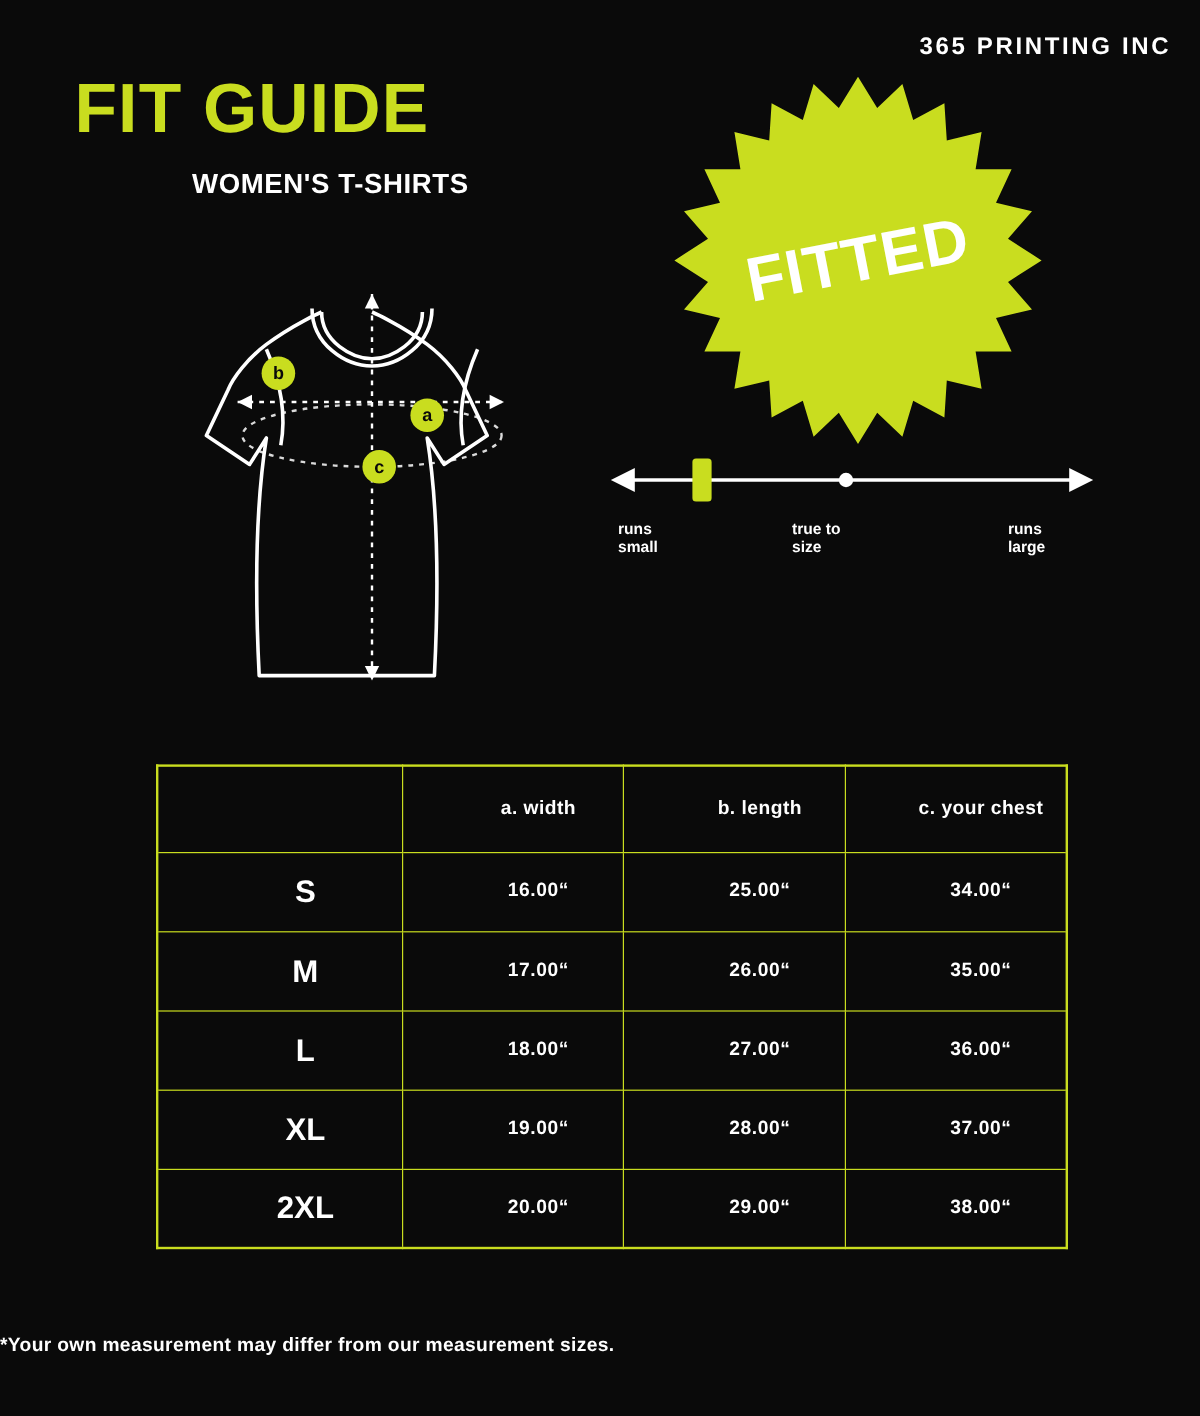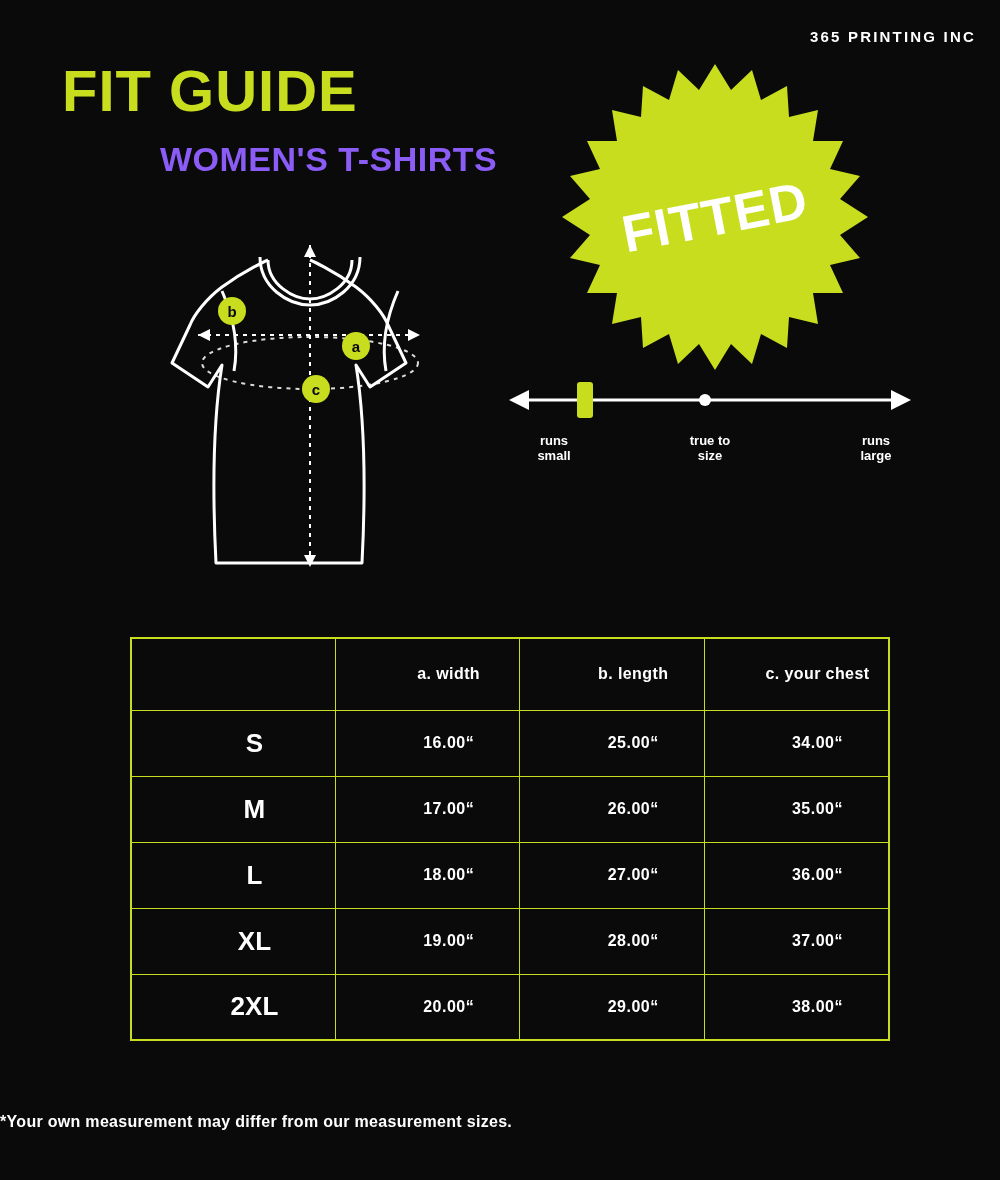--- a/index.html
+++ b/index.html
@@ -16,42 +16,42 @@
     overflow: hidden;
   }
 
   
   .brand {
     position: absolute;
     top: 28px; right: 24px;
     color: #ffffff;
     font-family: "Liberation Sans", sans-serif;
     font-weight: bold;
-    font-size: 15px;
+    font-size: 20px;
     letter-spacing: 2.2px;
   }
 
   
   .title {
     position: absolute;
     left: 62px; top: 62px;
     color: #c9dd1f;
     font-family: "Liberation Sans", sans-serif;
     font-weight: bold;
     font-size: 58px;
     letter-spacing: 1px;
     line-height: 1;
   }
   .subtitle {
     position: absolute;
     left: 160px; top: 140px;
-    color: #8b5cf6;
-    font-family: "Liberation Sans", sans-serif;
-    font-weight: bold;
-    font-size: 34px;
+    color: #ffffff;
+    font-family: "Liberation Sans", sans-serif;
+    font-weight: bold;
+    font-size: 23px;
     letter-spacing: 0.5px;
   }
 
   
   .shirt-wrap {
     position: absolute;
     left: 120px; top: 215px;
     width: 360px; height: 380px;
   }
   .marker {
@@ -95,21 +95,20 @@
     left: 505px; top: 370px;
     width: 410px; height: 100px;
   }
   .scale-label {
     position: absolute;
     color: #ffffff;
     font-family: "Liberation Sans", sans-serif;
     font-weight: bold;
     font-size: 13px;
     line-height: 1.15;
-    text-align: center;
   }
   .scale-label.l-small { left: 515px; top: 434px; width: 78px; }
   .scale-label.l-true  { left: 660px; top: 434px; width: 100px; }
   .scale-label.l-large { left: 840px; top: 434px; width: 72px; }
 
   
   .table {
     position: absolute;
     left: 130px; top: 637px;
     width: 760px;

